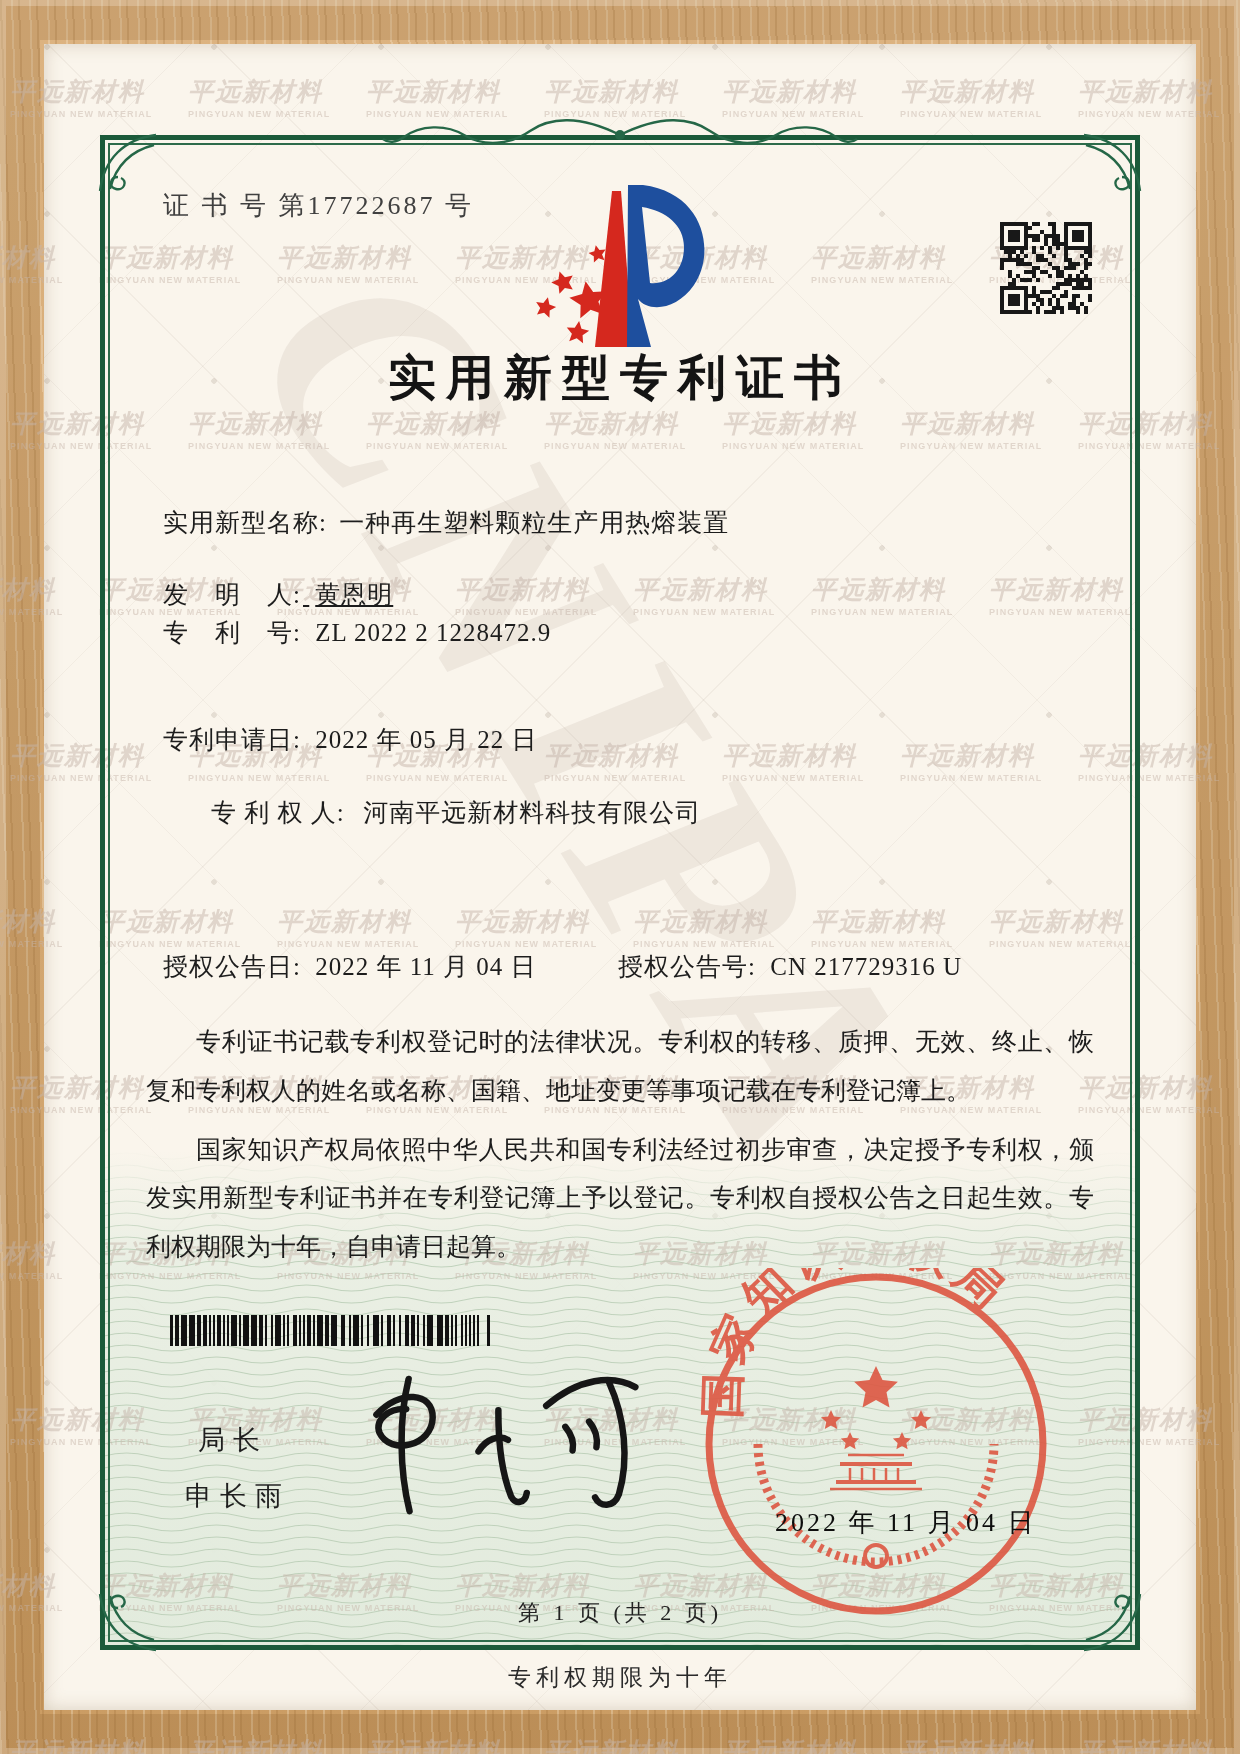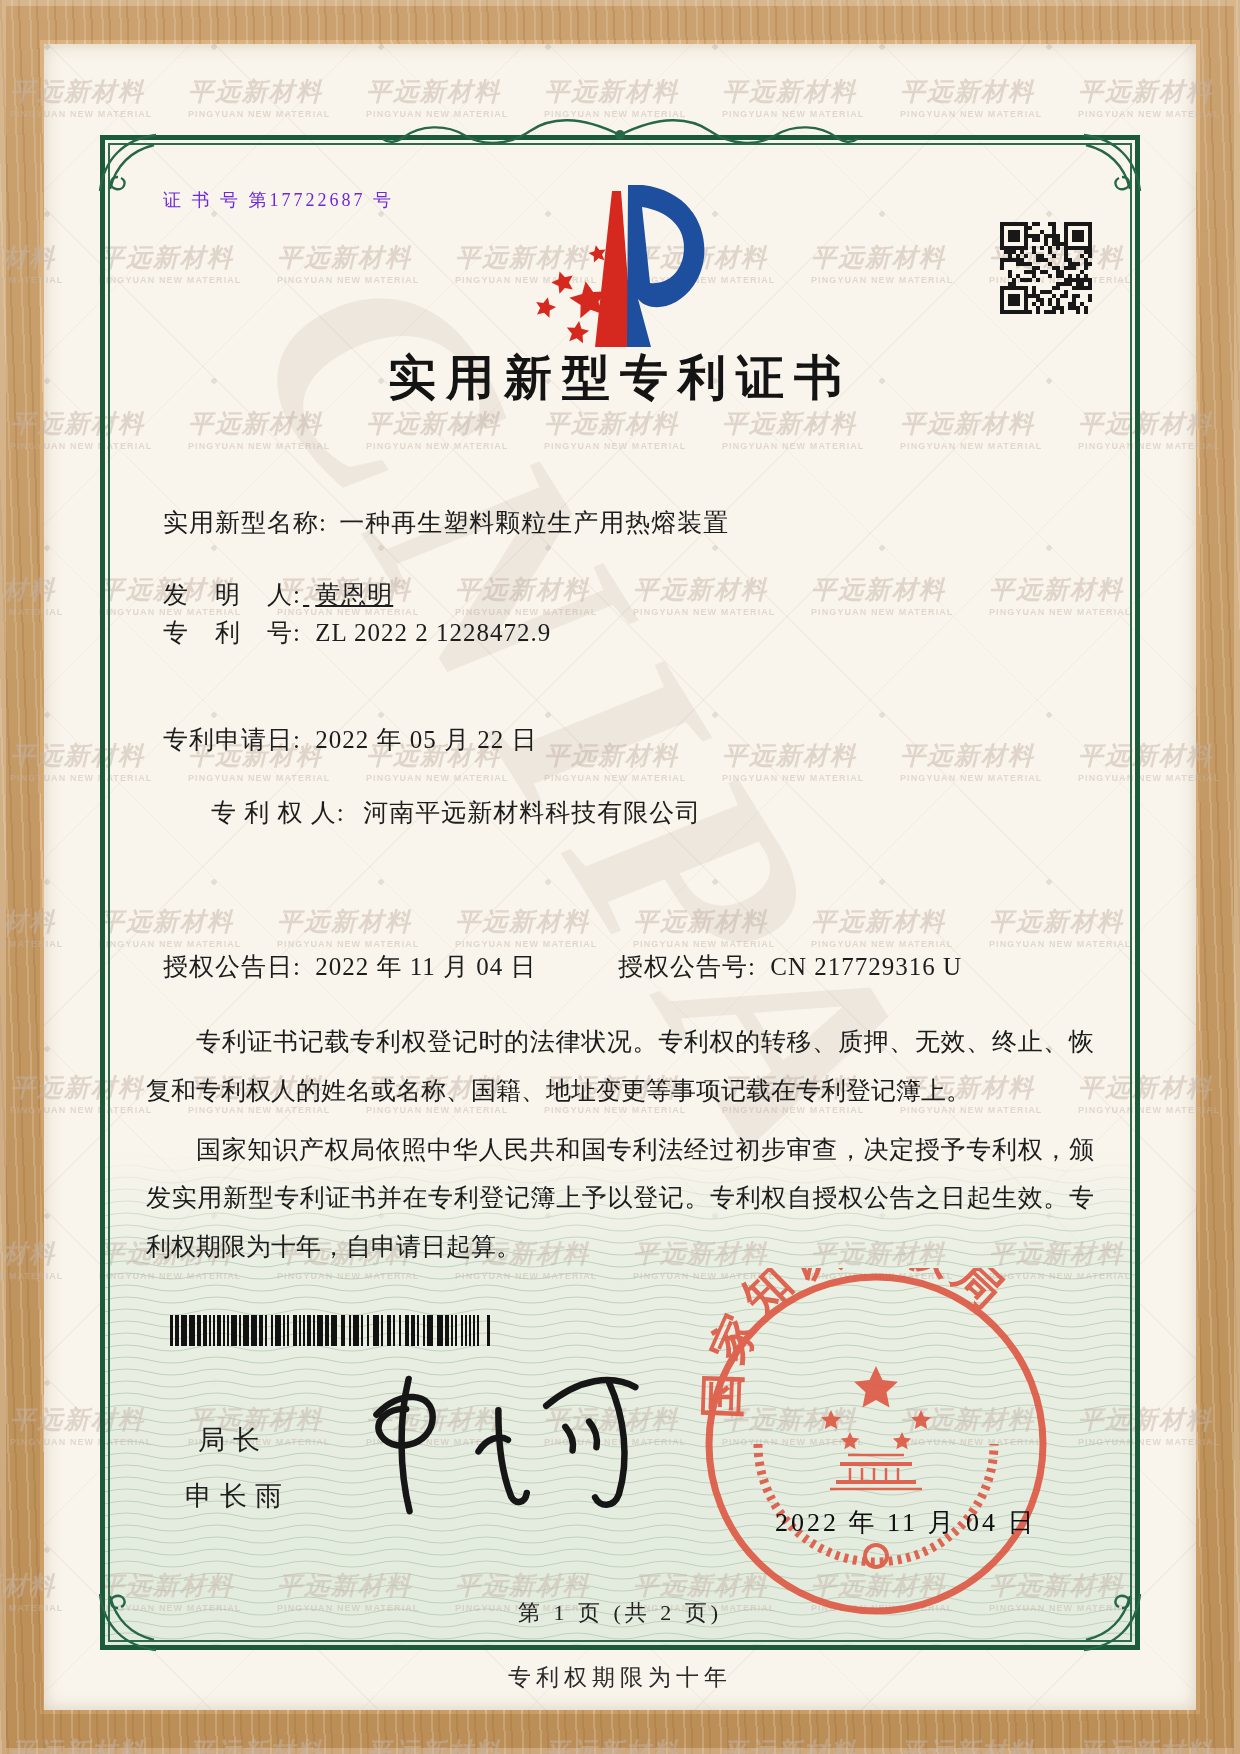--- a/index.html
+++ b/index.html
@@ -40,21 +40,21 @@
 
   
   .gborder{position:absolute;left:100px;top:135px;width:1040px;height:1515px;
            border:5px solid #1b5a3a;box-sizing:border-box;z-index:4;}
   .gborder-inner{position:absolute;inset:3px;border:2px solid #2d6b4a;}
   .orn{position:absolute;z-index:5;}
 
   
   .content{position:absolute;inset:0;z-index:6;}
   .abs{position:absolute;}
-  .certno{left:163px;top:188px;font-size:18px;letter-spacing:3px;color:#6d28d9;white-space:nowrap;}
+  .certno{left:163px;top:188px;font-size:26px;letter-spacing:3px;color:#404040;white-space:nowrap;}
   .title{left:100px;top:346px;width:1040px;text-align:center;
          font-size:48px;font-weight:700;letter-spacing:10px;color:#141414;}
   .frow{left:163px;font-size:25px;color:#1d1d1d;white-space:nowrap;}
   .flabel{display:inline-block;min-width:140px;letter-spacing:1px;}
   .fvalue{margin-left:6px;letter-spacing:1px;}
   .fvalue-wrap{display:inline-block;vertical-align:top;white-space:normal;width:660px;line-height:1.5;}
   .bodytext{left:146px;top:1018px;width:948px;font-size:25px;line-height:1.95;
             color:#1c1c1c;text-align:justify;}
   .bodytext p{margin:0 0 10px 0;text-indent:2em;}
   .barcode{left:170px;top:1315px;width:320px;height:31px;}

